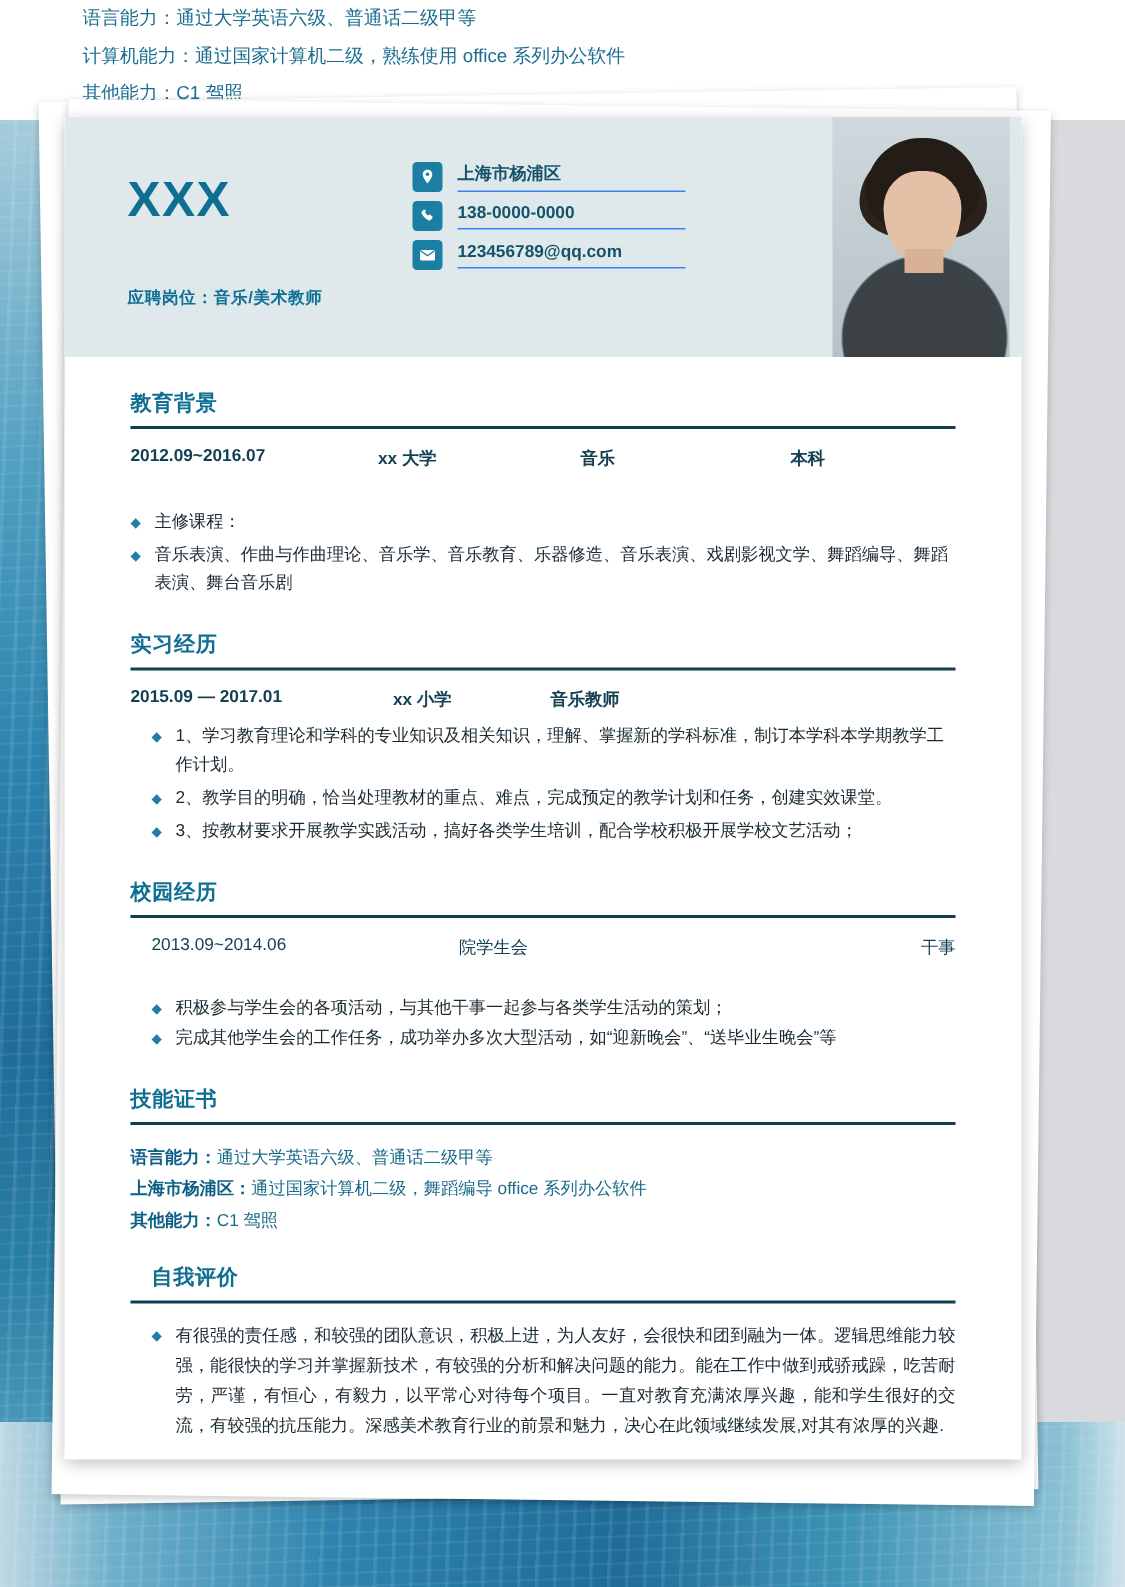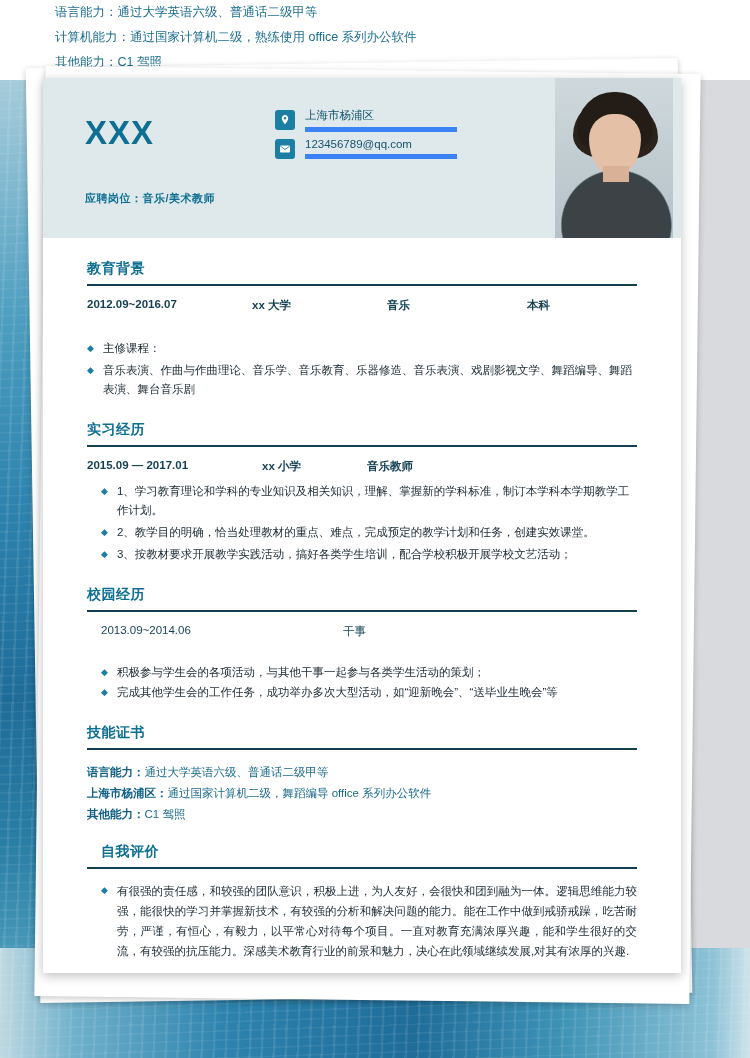--- a/index.html
+++ b/index.html
@@ -156,23 +156,24 @@
     margin-right: 10px;
     flex: 0 0 auto;
     display: flex;
     align-items: center;
     justify-content: center;
   }
   .contact-icon svg { display: block; }
   .contact-text {
     font-size: 11.5px;
     color: #14536b;
-    border-bottom: 5px solid #3b82f6;
+    border-bottom: 1px solid #3b82f6;
     padding-bottom: 4px;
     width: 152px;
+    font-weight: bold;
   }
   .header-photo {
     position: absolute;
     right: 8px;
     top: 0;
     width: 118px;
     height: 160px;
     overflow: hidden;
     background: #c9d6da;
   }
@@ -345,20 +346,28 @@
           <svg width="12" height="12" viewBox="0 0 12 12">
               <path d="M6 1.1c-1.8 0-3.2 1.4-3.2 3.1 0 2.3 3.2 6.2 3.2 6.2s3.2-3.9 3.2-6.2c0-1.7-1.4-3.1-3.2-3.1z" fill="#ffffff"></path>
               <circle cx="6" cy="4.2" r="1.2" fill="#1b7fa3"></circle>
             </svg>
         </span>
         <span class="contact-text">上海市杨浦区</span>
       </div>
       <div class="contact-row">
         <span class="contact-icon">
           <svg width="12" height="12" viewBox="0 0 12 12">
+              <path d="M3.1 1.3 1.6 2.8c-.3.3-.3.8-.1 1.2.9 1.9 2.6 3.6 4.5 4.5.4.2.9.2 1.2-.1l1.5-1.5c.2-.2.2-.6 0-.8L7.3 4.7c-.2-.2-.6-.2-.8 0l-.6.6c-.9-.5-1.7-1.3-2.2-2.2l.6-.6c.2-.2.2-.6 0-.8L2.9 1.3c-.2-.2-.5-.2-.7 0z" fill="#ffffff" transform="translate(0.6,0.4)"></path>
+            </svg>
+        </span>
+        <span class="contact-text">138-0000-0000</span>
+      </div>
+      <div class="contact-row">
+        <span class="contact-icon">
+          <svg width="12" height="12" viewBox="0 0 12 12">
               <rect x="1" y="2.6" width="10" height="7" rx="1" fill="#ffffff"></rect>
               <path d="M1.4 3.2 6 6.5l4.6-3.3" stroke="#1b7fa3" stroke-width="0.9" fill="none"></path>
             </svg>
         </span>
         <span class="contact-text">123456789@qq.com</span>
       </div>
     </div>
 
     <div class="header-photo">
       <div class="photo-person">
@@ -415,20 +424,21 @@
           <span class="txt">3、按教材要求开展教学实践活动，搞好各类学生培训，配合学校积极开展学校文艺活动；</span>
         </li>
       </ul>
     </div>
 
     <div class="section" style="margin-top:22px;">
       <div class="sec-title">校园经历</div>
       <div class="rule"></div>
       <div class="row-cols3 pad-left">
         <span class="e1">2013.09~2014.06</span>
+        <span class="e2">院学生会</span>
         <span class="e3">干事</span>
       </div>
       <ul class="bullets pad-left">
         <li class="bullet tight">
           <span class="dia">◆</span>
           <span class="txt">积极参与学生会的各项活动，与其他干事一起参与各类学生活动的策划；</span>
         </li>
         <li class="bullet tight">
           <span class="dia">◆</span>
           <span class="txt">完成其他学生会的工作任务，成功举办多次大型活动，如“迎新晚会”、“送毕业生晚会”等</span>

